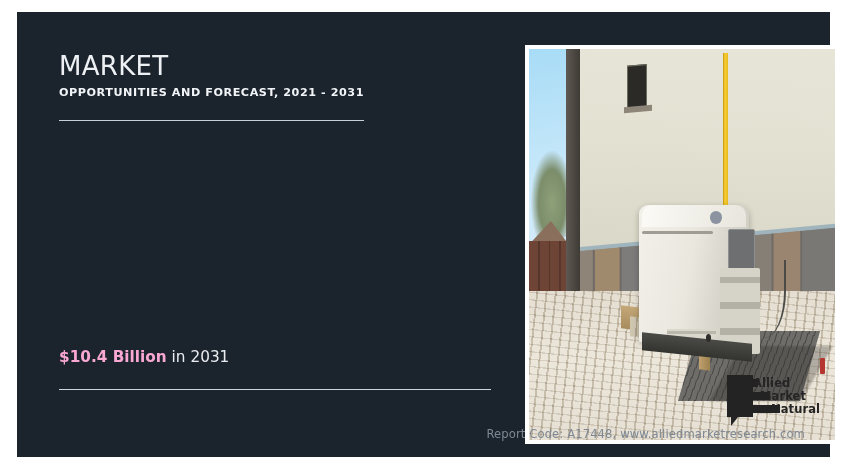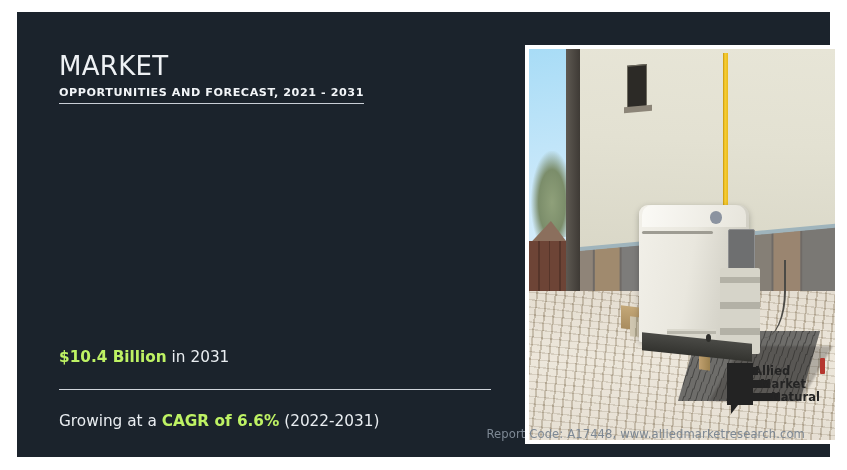--- a/index.html
+++ b/index.html
@@ -39,21 +39,21 @@
     color:#eef1f4;
     font-size:26px;
     font-weight:400;
     letter-spacing:0.3px;
     line-height:1.12;
     margin-top:2px;
   }
 
   .subtitle-wrap {
     display:inline-block;
-    padding-bottom:4px;
+    padding-bottom:21px;
     border-bottom:1.6px solid #c9ced6;
   }
   .subtitle {
     color:#f2f5f8;
     font-size:11.2px;
     font-weight:bold;
     letter-spacing:0.55px;
     white-space:nowrap;
   }
 
@@ -63,21 +63,21 @@
     left:42px; top:308px;
     width:455px;
   }
   .stat-line {
     color:#e9edf1;
     font-size:15.3px;
     font-weight:400;
     line-height:1.62;
   }
   .stat-line .hl {
-    color:#bef264;
+    color:#f9a8d4;
     font-weight:bold;
   }
 
   .divider {
     position:absolute;
     left:42px; top:377px;
     width:432px; height:1.4px;
     background:#cfd4db;
   }
 
@@ -276,21 +276,21 @@
     filter:blur(1px);
   }
   .ph-redmark {
     position:absolute; left:95%; top:79%; width:1.6%; height:4%;
     background:#b5362e; border-radius:1px;
   }
 
   
   .amr-logo {
     position:absolute;
-    right:12px; bottom:24px;
+    right:12px; bottom:12px;
     width:96px; height:53px;
     color:#1f1f1f;
     margin-top:26px;
   }
   .amr-bubble {
     position:absolute; left:0; top:0; width:26px; height:42px;
     background:#232323;
   }
   .amr-bubble:after {
     content:"";
@@ -348,25 +348,20 @@
 
     <div class="body-block">
       <div class="stat-line">
         <br>
         <span class="hl">$10.4 Billion</span><span> in 2031</span>
       </div>
     </div>
 
     <div class="divider"></div>
 
-    <div class="cagr-block">
-      <div class="stat-line">
-        <span>Growing at a </span><span class="hl">CAGR of 6.6%</span><span> (2022-2031)</span>
-      </div>
-    </div>
 
     <div class="photo-frame">
       <div class="photo">
         <div class="ph-sky"></div>
         <div class="ph-tree"></div>
         <div class="ph-roof"></div>
         <div class="ph-fence"></div>
         <div class="ph-stucco"></div>
         <div class="ph-eave"></div>
         <div class="ph-stone"></div>

